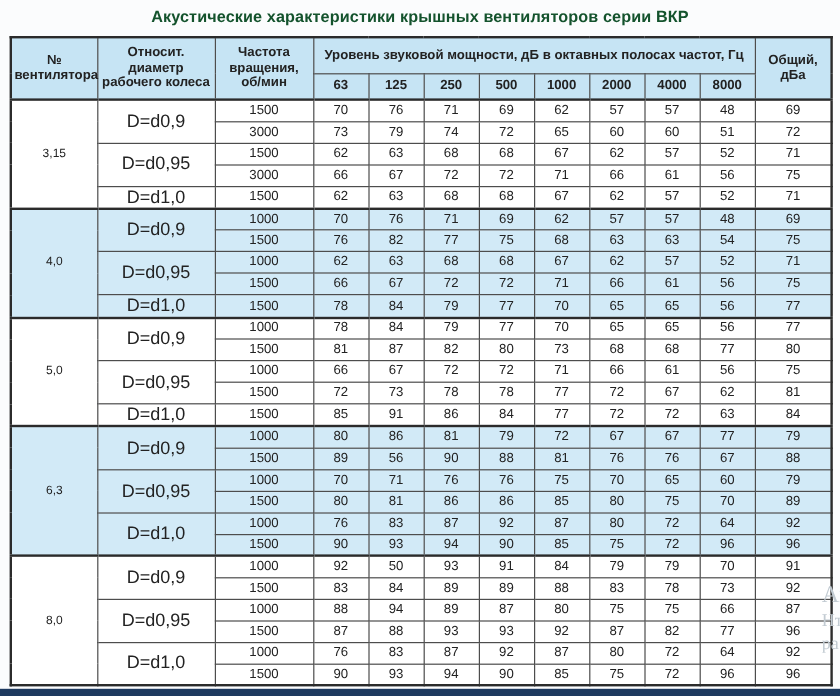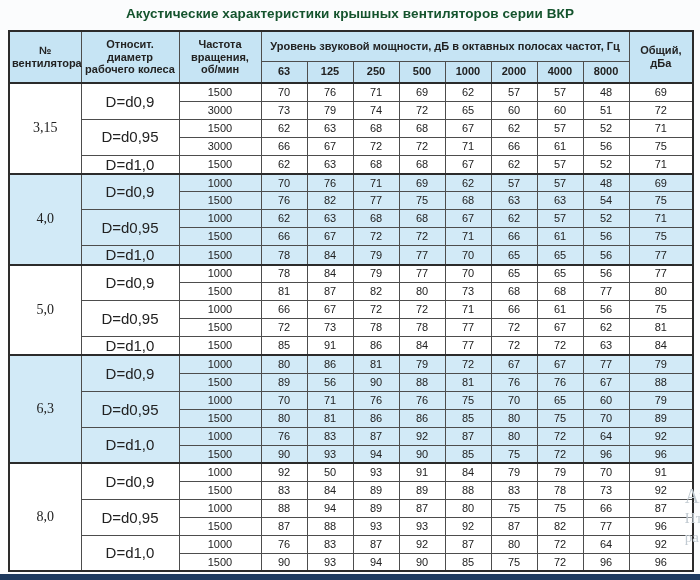--- a/index.html
+++ b/index.html
@@ -45,21 +45,21 @@
   thead th {
     background:#c6e4f4;
     font-weight:bold;
     padding:2px 2px;
   }
   thead tr.hrow1 th { height:30px; }
   thead tr.hrow2 th { height:22px; }
   tbody td { height:18px; padding:0 2px; background:#ffffff; }
   tbody tr.blue td { background:#d2eaf7; }
   tbody tr.group-start td { border-top:2px solid #2b2b2b; }
-  td.fan-cell  { font-size:14px;font-family:Liberation Serif, serif; }
+  td.fan-cell  { font-size:10px; }
   td.diam-cell { font-size:15px; }
   .bottom-bar {
     position:absolute;
     left:0; bottom:0;
     width:700px; height:6px;
     background:#1e3a5f;
   }
   .watermark {
     position:absolute;
     right:-10px; top:484px;

